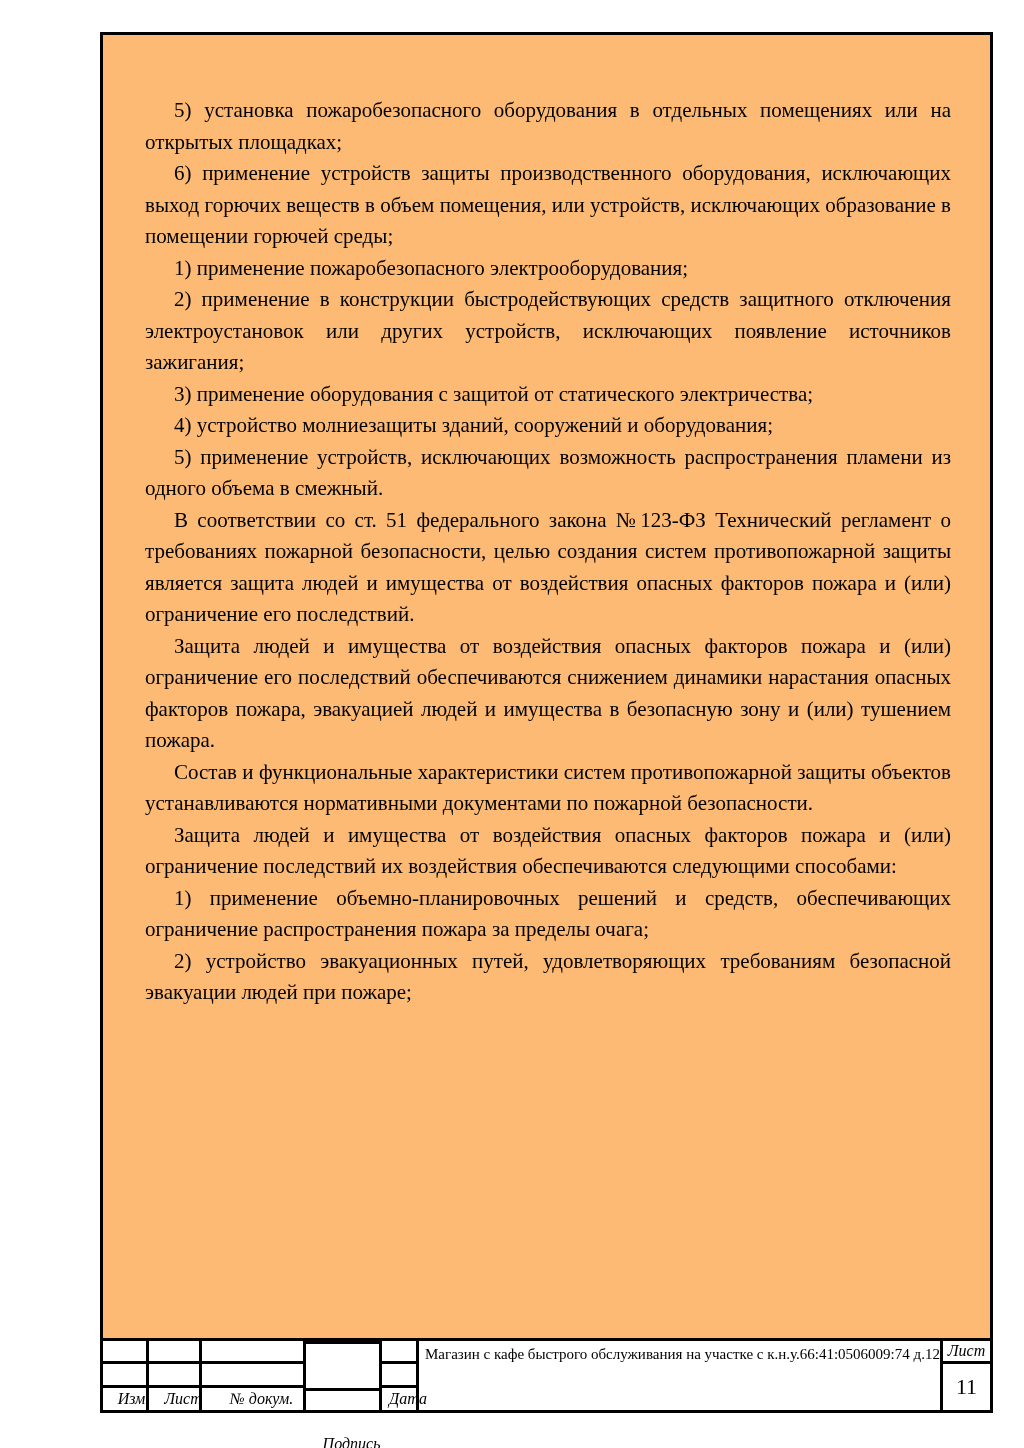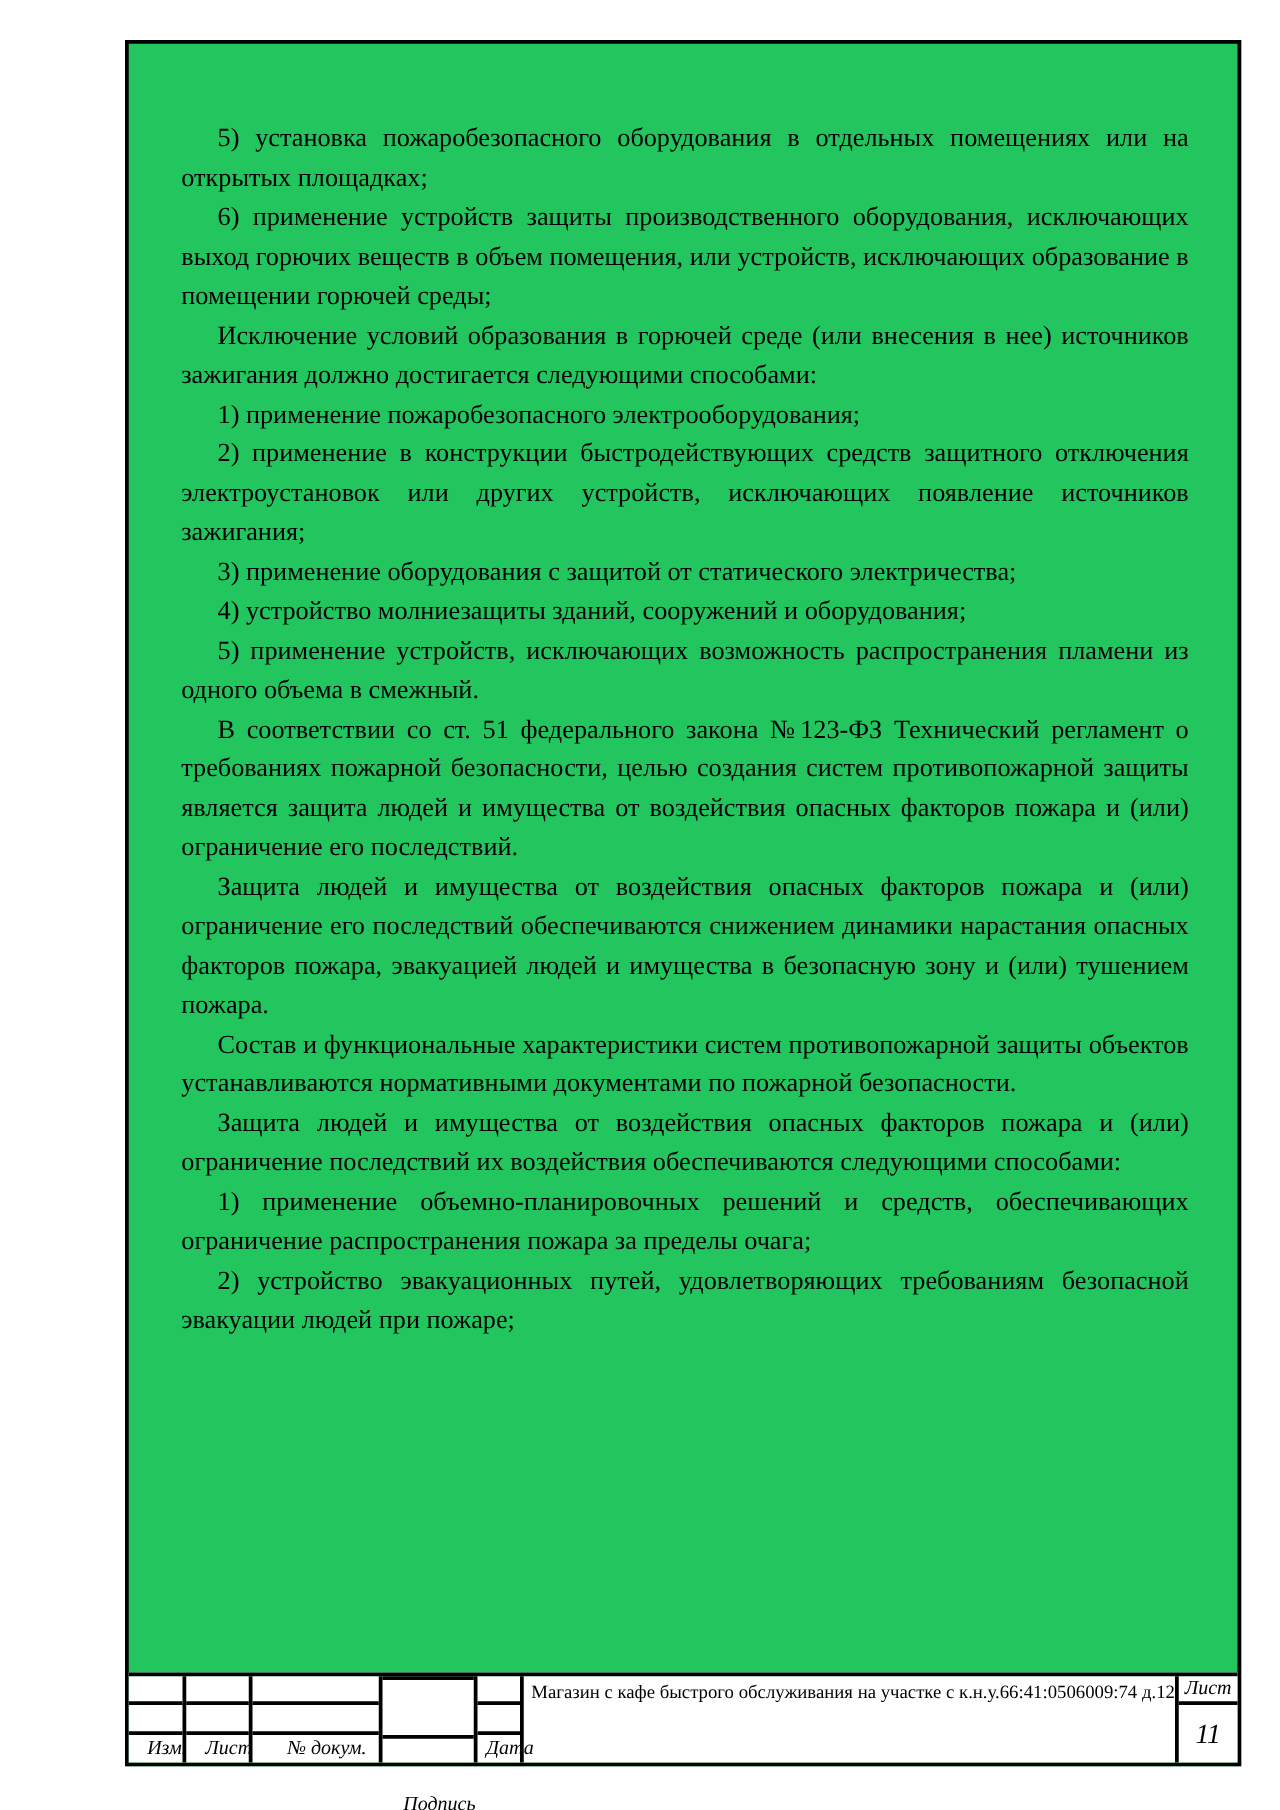--- a/index.html
+++ b/index.html
@@ -12,21 +12,21 @@
     font-family: "Liberation Serif", serif;
     color: #000000;
   }
   .frame {
     position: absolute;
     left: 100px;
     top: 32px;
     width: 893px;
     height: 1381px;
     border: 3px solid #000000;
-    background: #22c55e;
+    background: #fdba74;
   }
   .content {
     position: absolute;
     left: 42px;
     top: 60px;
     width: 806px;
   }
   .content p {
     font-size: 21px;
     line-height: 31.5px;
@@ -91,34 +91,32 @@
     align-items: center;
     justify-content: center;
     font-style: italic;
     font-size: 16px;
   }
   .tb-sheet-num {
     flex: 1;
     display: flex;
     align-items: center;
     justify-content: center;
-    font-style: italic;
     font-size: 22px;
     text-align: center;
   }
 </style>
 </head>
 <body>
 
 <div class="frame">
 
   <div class="content">
     <p>5) установка пожаробезопасного оборудования в отдельных помещениях или на открытых площадках;</p>
     <p>6) применение устройств защиты производственного оборудования, исключающих выход горючих веществ в объем помещения, или устройств, исключающих образование в помещении горючей среды;</p>
-    <p>Исключение условий образования в горючей среде (или внесения в нее) источников зажигания должно достигается следующими способами:</p>
     <p>1) применение пожаробезопасного электрооборудования;</p>
     <p>2) применение в конструкции быстродействующих средств защитного отключения электроустановок или других устройств, исключающих появление источников зажигания;</p>
     <p>3) применение оборудования с защитой от статического электричества;</p>
     <p>4) устройство молниезащиты зданий, сооружений и оборудования;</p>
     <p>5) применение устройств, исключающих возможность распространения пламени из одного объема в смежный.</p>
     <p>В соответствии со ст. 51 федерального закона №123-ФЗ Технический регламент о требованиях пожарной безопасности, целью создания систем противопожарной защиты является защита людей и имущества от воздействия опасных факторов пожара и (или) ограничение его последствий.</p>
     <p>Защита людей и имущества от воздействия опасных факторов пожара и (или) ограничение его последствий обеспечиваются снижением динамики нарастания опасных факторов пожара, эвакуацией людей и имущества в безопасную зону и (или) тушением пожара.</p>
     <p>Состав и функциональные характеристики систем противопожарной защиты объектов устанавливаются нормативными документами по пожарной безопасности.</p>
     <p>Защита людей и имущества от воздействия опасных факторов пожара и (или) ограничение последствий их воздействия обеспечиваются следующими способами:</p>
     <p>1) применение объемно-планировочных решений и средств, обеспечивающих ограничение распространения пожара за пределы очага;</p>

